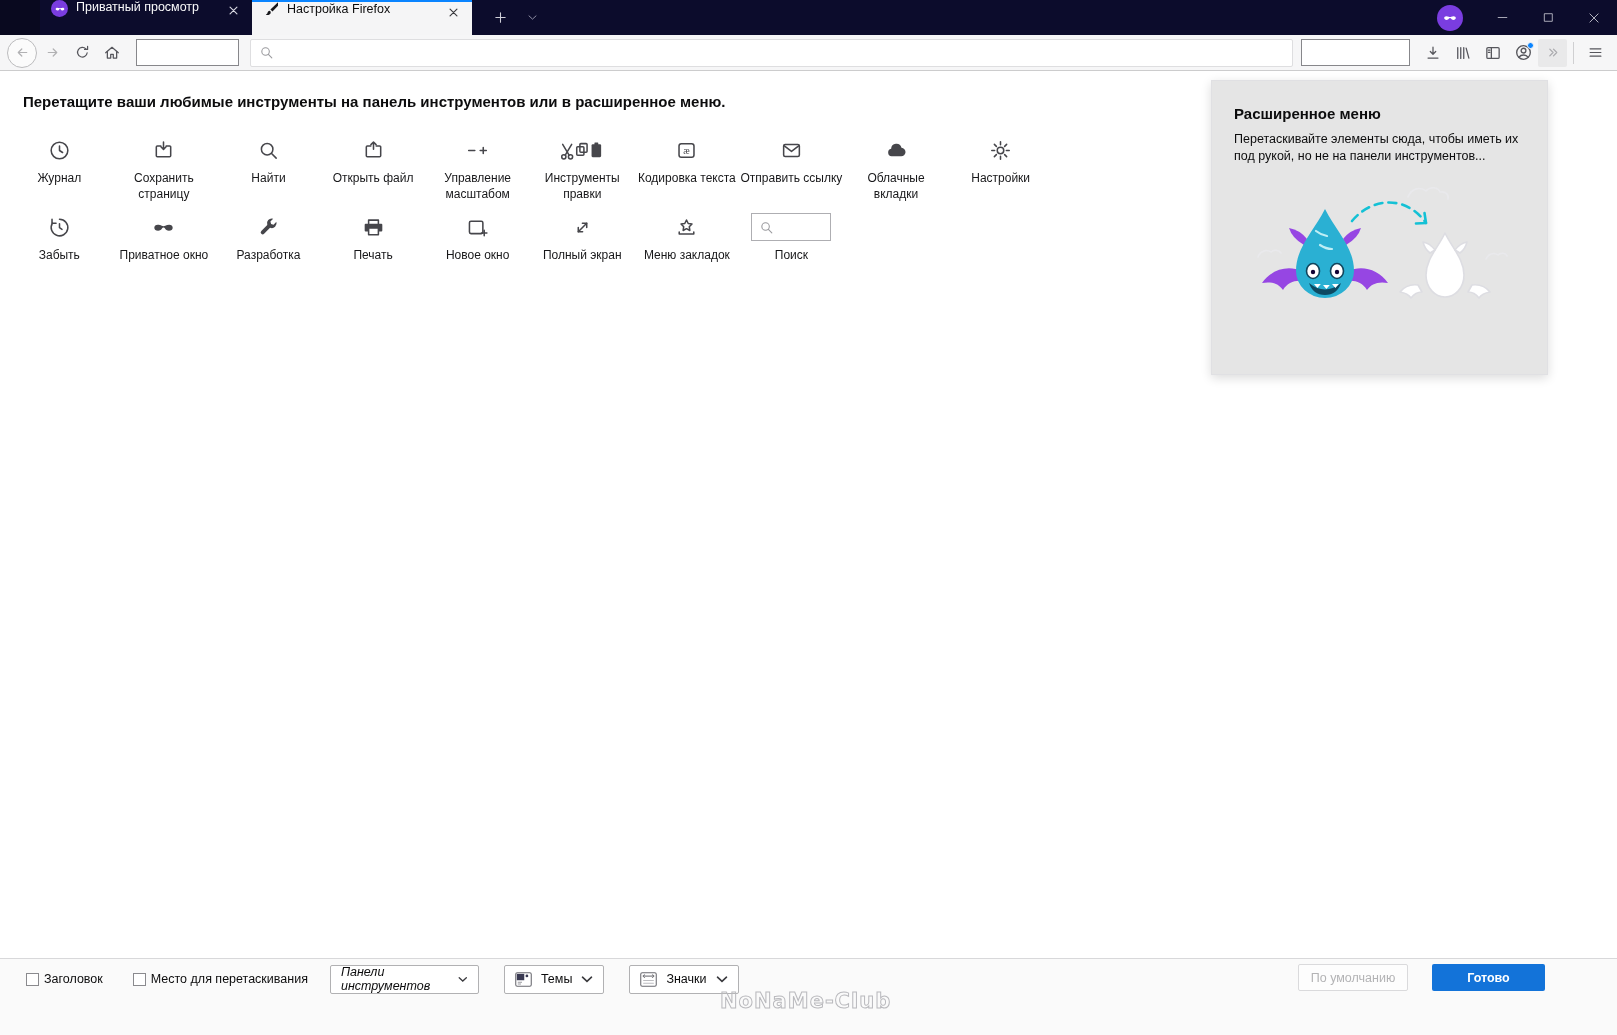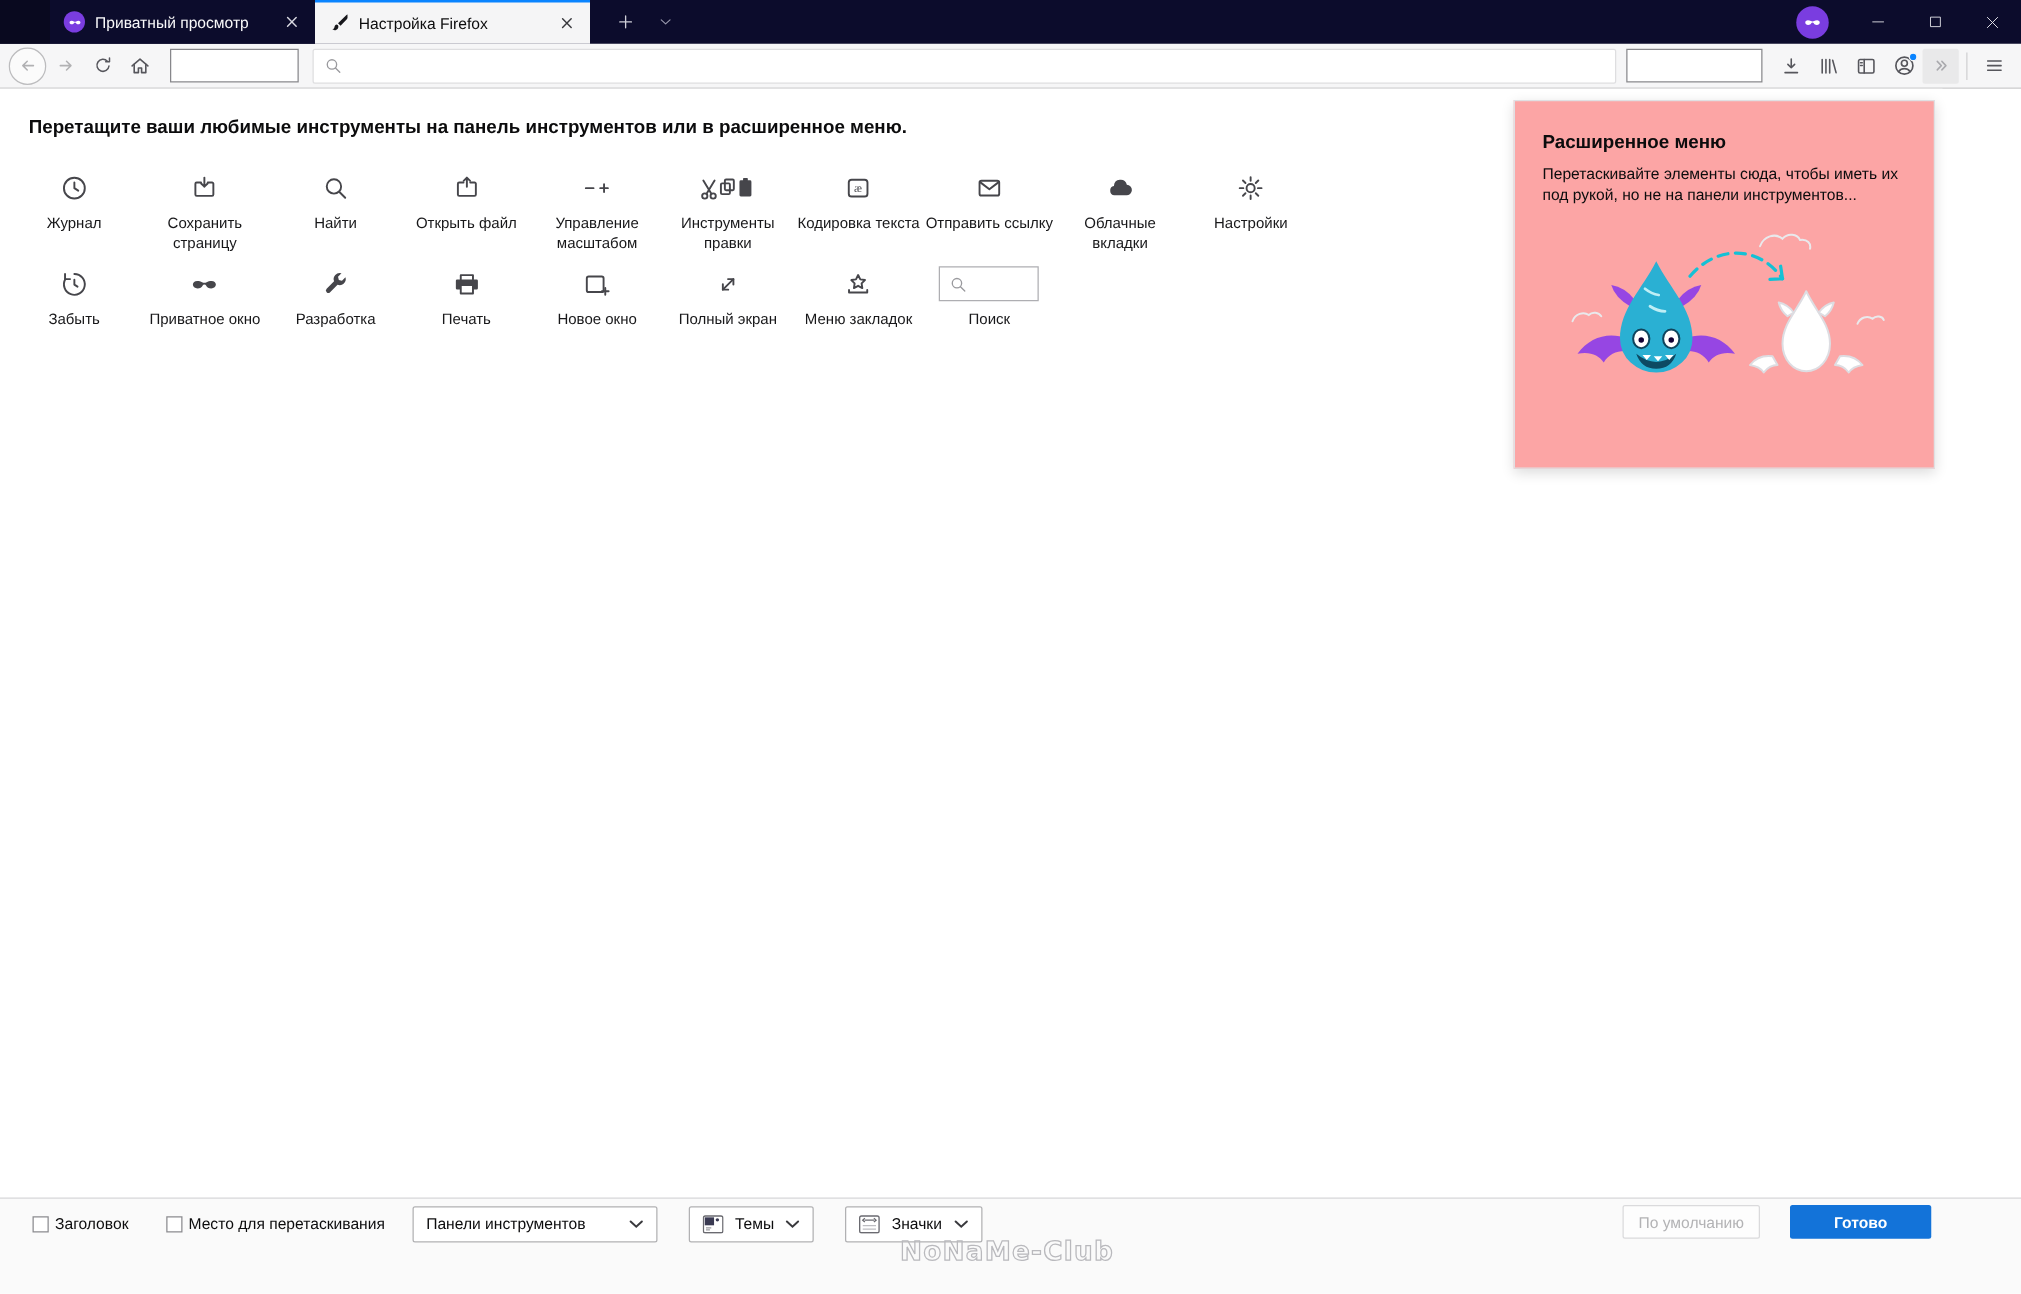--- a/index.html
+++ b/index.html
@@ -2,21 +2,21 @@
 <html><head>
 <meta charset="utf-8">
 <style>
   * { box-sizing: border-box; margin: 0; padding: 0; }
   html,body { width:1617px; height:1035px; overflow:hidden;
     font-family:"Liberation Sans", sans-serif; background:#fff; }
 
   
   .tabbar { position:relative; height:35px; background:#0c0c2c; display:flex; align-items:stretch; }
   .tabbar-spacer { width:40px; background:#09091f; }
-  .tab { display:flex; align-items:center; gap:8px; width:212px; padding:0 9px 0 11px;
+  .tab { display:flex; gap:8px; width:212px; padding:0 9px 0 11px;
     font-size:12.5px; color:#f9f9fa; position:relative; }
   .tab.inactive { background:#0c0c2c; }
   .tab.active { background:#f5f5f6; color:#0c0c0d; border-top:2.5px solid #0a84ff; width:220px; }
   .tab .tab-label { flex:1; white-space:nowrap; overflow:hidden; }
   .tab-close { width:20px; height:20px; display:flex; align-items:center; justify-content:center; border-radius:2px; }
   .tab-favicon { width:16px; height:16px; flex:0 0 auto; }
   .badge-circle { width:17px; height:17px; border-radius:50%; background:#7a3de0; display:flex; align-items:center; justify-content:center; }
   .tabbar-btn { width:32px; display:flex; align-items:center; justify-content:center; color:#d7d7e0; }
   .tabbar-right { margin-left:auto; display:flex; align-items:center; }
   .pb-indicator { width:26px; height:26px; border-radius:50%; background:#7a3de0; display:flex; align-items:center; justify-content:center; margin-right:16px; }
@@ -48,34 +48,34 @@
   .islot { height:38px; display:flex; align-items:center; justify-content:center; }
   .islot svg.tool { stroke:#46464b; fill:none; stroke-width:1.6; stroke-linecap:round; stroke-linejoin:round; width:23px; height:23px; }
   .islot svg.tool .f { fill:#46464b; stroke:none; }
   .islot svg.tool.wide { width:44px; }
   .ilabel { font-size:12px; line-height:15.5px; color:#18181a; text-align:center; max-width:110px; margin-top:2px; }
   .wbox { width:80px; height:28px; border:1px solid #aeaeb2; background:#fff; display:flex; align-items:center; padding-left:7px; }
   .spring-box { width:85px; height:25px; border:1px solid #8f8f93; background:#fff; }
   svg .tx { fill:#46464b; stroke:none; font-size:10px; font-family:"Liberation Serif",serif; }
 
   
-  .panel { position:absolute; left:1211px; top:9px; width:337px; height:295px; background:#fca5a5;
+  .panel { position:absolute; left:1211px; top:9px; width:337px; height:295px; background:#e5e5e5;
     border:1px solid #e0e0e3; box-shadow:0 3px 10px rgba(0,0,0,.14); padding:24px 22px 0 22px; }
   .panel-title { font-size:15px; font-weight:700; color:#0c0c0d; margin-bottom:9px; }
   .panel-desc { font-size:12.5px; line-height:17px; color:#0c0c0d; width:300px; }
   .panel-art { margin-top:10px; display:flex; justify-content:center; }
 
   
   .footer { position:absolute; left:0; top:958px; width:1617px; height:77px; background:#fafafa; border-top:1px solid #d8d8da; }
   .footer-row { position:absolute; left:26px; top:5px; height:30px; display:flex; align-items:center; font-size:12.5px; color:#0c0c0d; }
   .chk { display:flex; align-items:center; gap:5px; }
   .chk-box { width:13px; height:13px; border:1px solid #8a8a8e; background:#fff; }
   .chk.second { margin-left:30px; }
   .ddl { height:29px; background:#fff; border:1px solid #b1b1b3; border-radius:2px; display:flex; align-items:center; padding:0 10px; gap:9px; }
-  .ddl.toolbars { margin-left:22px; width:196px; justify-content:space-between; }
+  .ddl.toolbars { margin-left:22px; width:149px; justify-content:space-between;font-style:italic; }
   .ddl.themes { margin-left:25px; }
   .ddl.density { margin-left:25px; }
   .watermark { position:absolute; left:720px; top:30px; font-family:"DejaVu Sans",sans-serif; font-weight:700;
     font-size:21px; letter-spacing:1px; color:rgba(255,255,255,0.05); -webkit-text-stroke:1px #b9b9bd; }
   .btn { position:absolute; top:5px; height:27px; display:flex; align-items:center; justify-content:center; font-size:12.5px; border-radius:2px; }
   .btn.defaults { left:1298px; width:110px; background:#fdfdfd; border:1px solid #dadadc; color:#b3b3b5; }
   .btn.done { left:1432px; width:113px; background:#1373d9; color:#fff; font-weight:700; }
 </style>
 </head>
 <body>

